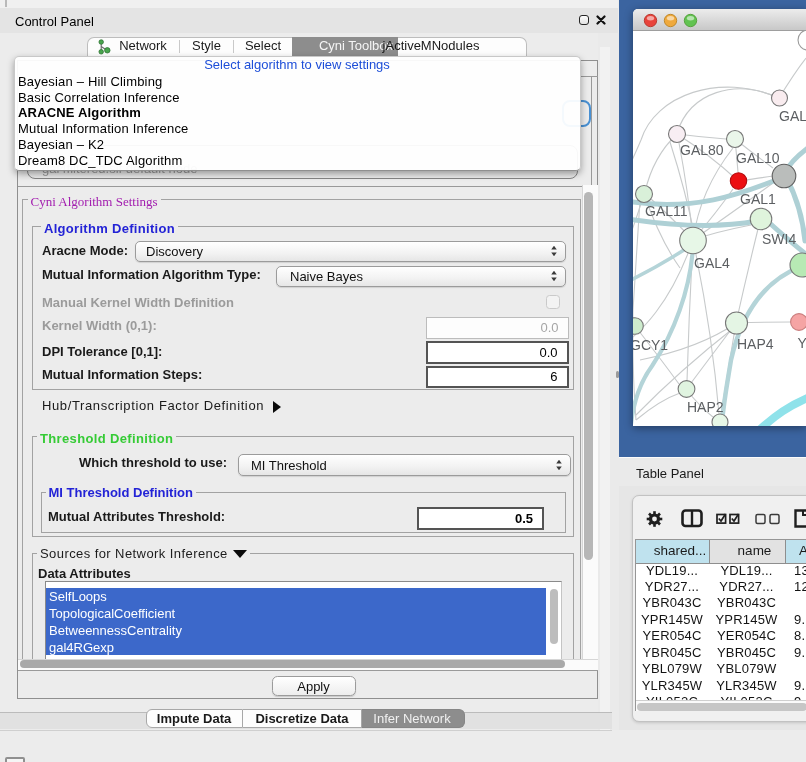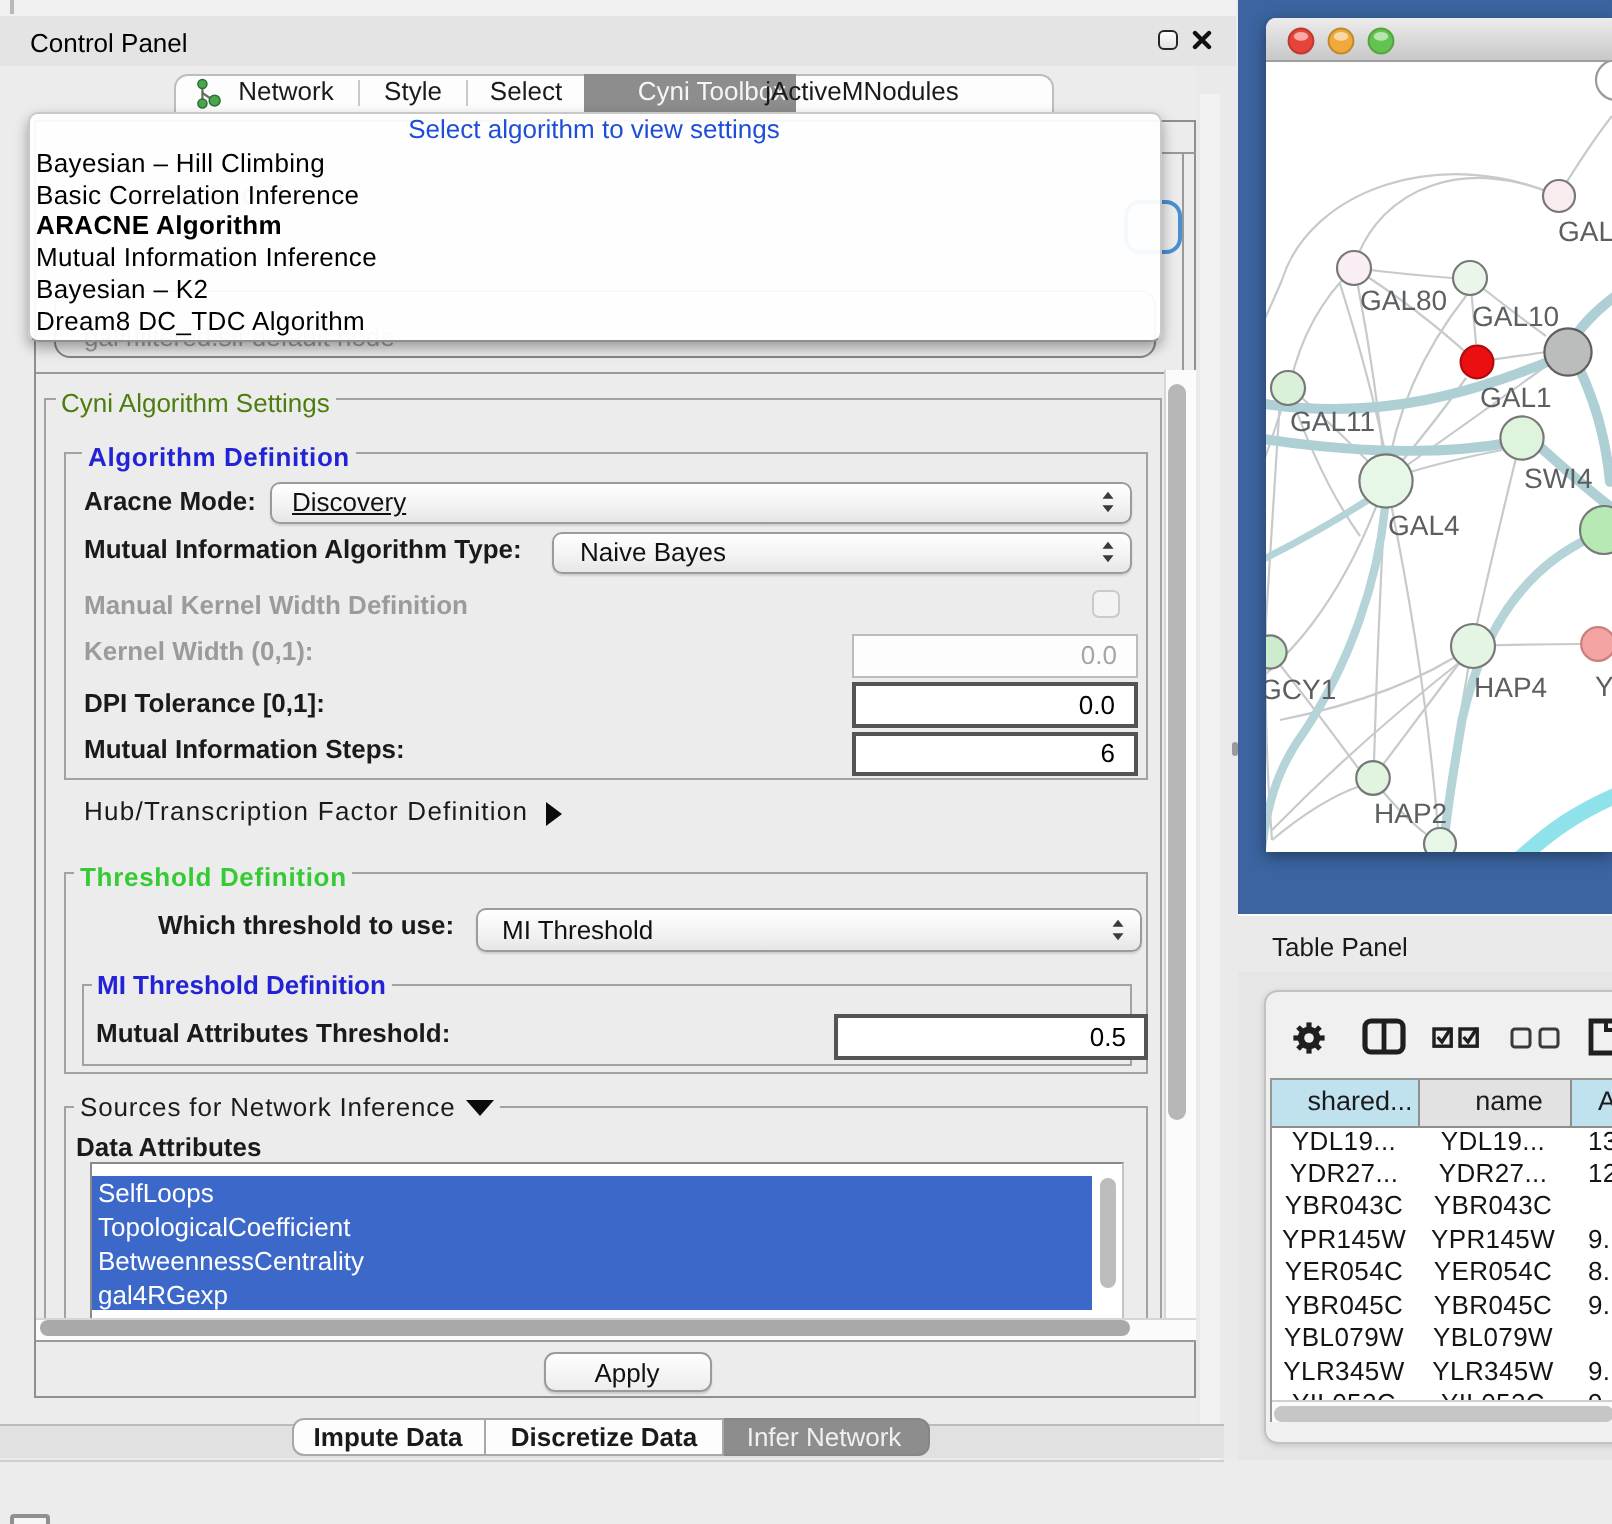--- a/index.html
+++ b/index.html
@@ -63,29 +63,29 @@
 <div class="abs" style="left:42px;top:160.5px;font-size:13px;color:#9b9b9b;">gal4filtered.sif default node</div>
 <div class="abs" style="left:18px;top:186px;width:580px;height:1px;background:#999;"></div>
 
 <div class="abs" style="left:582px;top:184.5px;width:16px;height:474.5px;background:#fbfbfb;border-left:1px solid #d6d6d6;"></div>
 <div class="abs" style="left:584px;top:192px;width:9px;height:368px;background:#b7b7b7;border-radius:5px;"></div>
 <div class="abs" style="left:18px;top:659px;width:580px;height:12px;background:#fbfbfb;border-top:1px solid #d6d6d6;"></div>
 <div class="abs" style="left:20px;top:659.5px;width:545px;height:8.5px;background:#a9a9a9;border-radius:4px;"></div>
 <div class="abs" style="left:18px;top:670px;width:580px;height:1px;background:#9a9a9a;"></div>
 
 <div class="fieldset" style="left:21.5px;top:199px;width:559px;height:460px;border-bottom:none;">
-  <span class="ftitle" style="left:5px;color:#4d7c0f;">Cyni Algorithm Settings</span>
+  <span class="ftitle" style="left:5px;color:#a21caf;font-family:Liberation Serif, serif;">Cyni Algorithm Settings</span>
 </div>
 
 <div class="fieldset" style="left:32px;top:225.5px;width:541.5px;height:164.5px;">
   <span class="ftitle" style="left:8px;color:#2323d6;font-weight:bold;letter-spacing:0.3px;">Algorithm Definition</span>
 </div>
 <div class="abs b13" style="left:42px;top:243px;">Aracne Mode:</div>
 <div class="combo" style="left:135px;top:240.5px;width:431px;height:21px;">
-  <span class="ctext" style="left:10px;text-decoration:underline;">Discovery</span>
+  <span class="ctext" style="left:10px;">Discovery</span>
   <svg class="carrows" viewBox="0 0 9 14">
       <path d="M4.5 1.2 L7.6 5.2 H1.4 Z" fill="#3a3a3a"></path>
       <path d="M4.5 12.8 L7.6 8.8 H1.4 Z" fill="#3a3a3a"></path>
     </svg>
 </div>
 <div class="abs b13" style="left:42px;top:267px;text-align:center;">Mutual Information Algorithm Type:</div>
 <div class="combo" style="left:276px;top:266px;width:290px;height:20.5px;">
   <span class="ctext" style="left:13px;top:47%;">Naive Bayes</span>
   <svg class="carrows" viewBox="0 0 9 14">
       <path d="M4.5 1.2 L7.6 5.2 H1.4 Z" fill="#3a3a3a"></path>
@@ -111,21 +111,21 @@
   <span class="ctext" style="left:12.5px;">MI Threshold</span>
   <svg class="carrows" viewBox="0 0 9 14">
       <path d="M4.5 1.2 L7.6 5.2 H1.4 Z" fill="#3a3a3a"></path>
       <path d="M4.5 12.8 L7.6 8.8 H1.4 Z" fill="#3a3a3a"></path>
     </svg>
 </div>
 <div class="fieldset" style="left:40.5px;top:492px;width:525px;height:40.5px;">
   <span class="ftitle" style="left:4px;top:-8px;color:#2323d6;font-weight:bold;">MI Threshold Definition</span>
 </div>
 <div class="abs b13" style="left:48px;top:509px;">Mutual Attributes Threshold:</div>
-<div class="tfield" style="left:417px;top:506.5px;width:157px;height:23px;border:2px solid #545454;line-height:19px;padding-right:9px;color:#000;">0.5</div>
+<div class="tfield" style="left:417px;top:506.5px;width:127px;height:23px;border:2px solid #545454;line-height:19px;padding-right:9px;color:#000;font-weight:bold;">0.5</div>
 
 <div class="fieldset" style="left:32px;top:553px;width:541.5px;height:106px;border-bottom:none;">
   <span class="ftitle" style="left:4px;top:-8.5px;color:#1c1c1c;font-weight:normal;letter-spacing:0.42px;padding-right:22px;">Sources for Network Inference</span>
 </div>
 <div class="abs" style="left:232.5px;top:550px;width:0;height:0;border-top:8.5px solid #0a0a0a;border-left:7.5px solid transparent;border-right:7.5px solid transparent;"></div>
 <div class="abs b13" style="left:38px;top:566px;">Data Attributes</div>
 
 <div class="abs" style="left:44.5px;top:580.5px;width:517px;height:78.5px;background:#fff;border:1px solid #8a8a8a;border-right:1px solid #c4c4c4;border-bottom:none;"></div>
 <div class="abs" style="left:45.5px;top:587.5px;width:500.5px;height:67.5px;background:#3c68ca;"></div>
 <div class="abs" style="left:49px;top:587.5px;font-size:13px;color:#fff;line-height:17.3px;">SelfLoops<br>TopologicalCoefficient<br>BetweennessCentrality<br>gal4RGexp</div>

